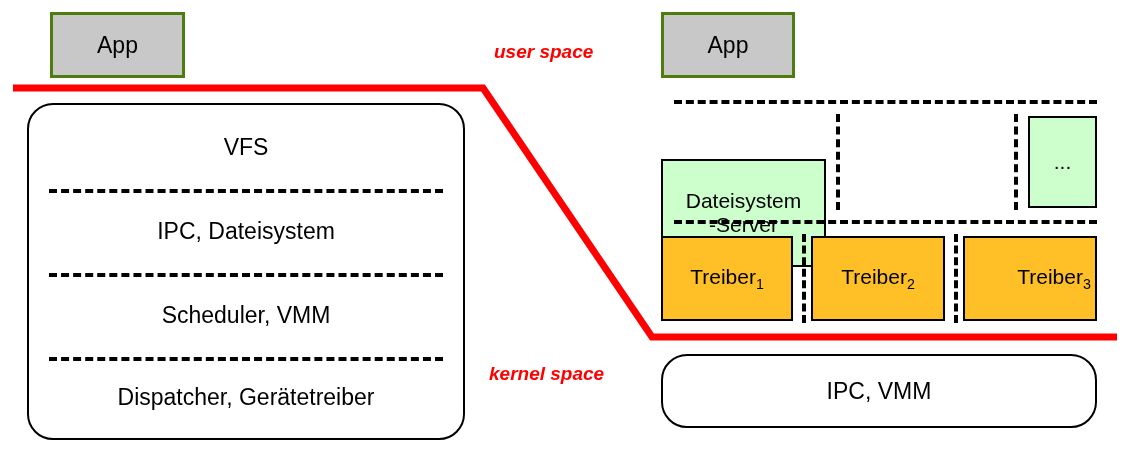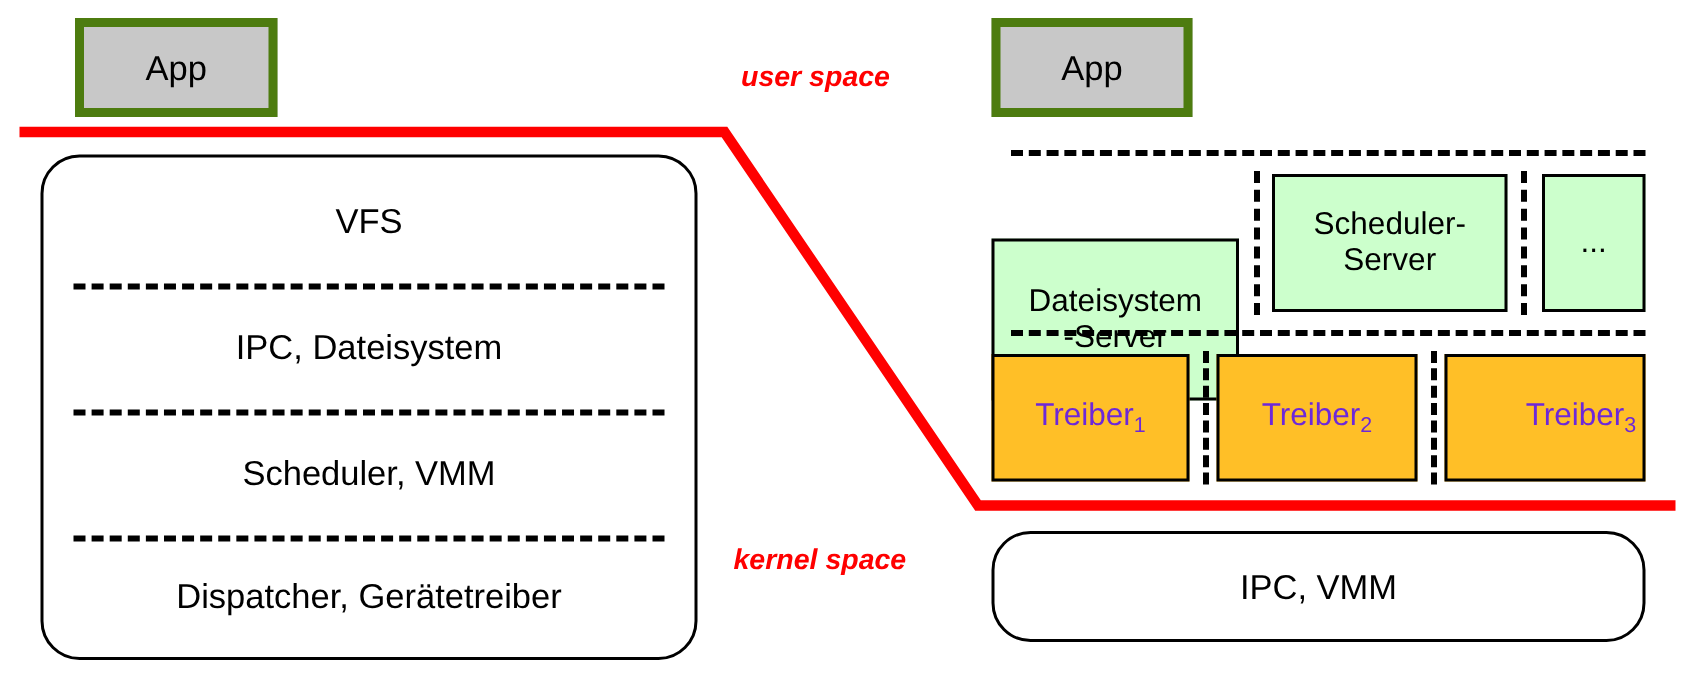--- a/index.html
+++ b/index.html
@@ -21,21 +21,21 @@
   .abs { position: absolute; box-sizing: border-box; }
   .rounded-box {
     border: 2px solid #000000;
     background: #ffffff;
     border-radius: 26px;
   }
 
   
   .app-box {
     background: #c8c8c8;
-    border: 6px solid #4d7c0f;
+    border: 3px solid #4d7c0f;
     display: flex;
     align-items: center;
     justify-content: center;
     font-size: 23px;
     color: #000000;
   }
 
   
   #left-kernel {
     left: 27px;
@@ -77,21 +77,21 @@
     white-space: pre-line;
   }
   .drv-box {
     background: #ffbf27;
     border: 2px solid #000000;
     display: flex;
     align-items: center;
     justify-content: center;
     text-align: right;
     font-size: 21px;
-    color: #6d28d9;
+    color: #000000;
   }
   .drv-box sub { font-size: 0.68em; }
 
   .h-dash {
     position: absolute;
     height: 0;
     border-top: 4px dashed #000000;
   }
   .v-dash {
     position: absolute;
@@ -167,24 +167,20 @@
   </div>
 
   <div class="h-dash" style="left:674px; top:100px; width:423px;"></div>
 
   <div class="abs srv-box" style="left:661px; top:116px; width:165px; height:108px;margin-top:43px;">
     <span>Dateisystem
 -Server</span>
   </div>
   <div class="v-dash" style="left:836px; top:114px; height:96px;"></div>
 
-  <div class="abs srv-box" style="left:848px; top:116px; width:157px; height:92px;">
-    <span>Scheduler-
-Server</span>
-  </div>
   <div class="v-dash" style="left:1014px; top:114px; height:96px;"></div>
 
   <div class="abs srv-box" style="left:1028px; top:116px; width:69px; height:92px;">
     <span>...</span>
   </div>
 
   <div class="h-dash" style="left:674px; top:220px; width:423px;"></div>
 
   <div class="abs drv-box" style="left:661px; top:236px; width:132px; height:85px;">
     <span><span>Treiber</span><sub>1</sub></span>

